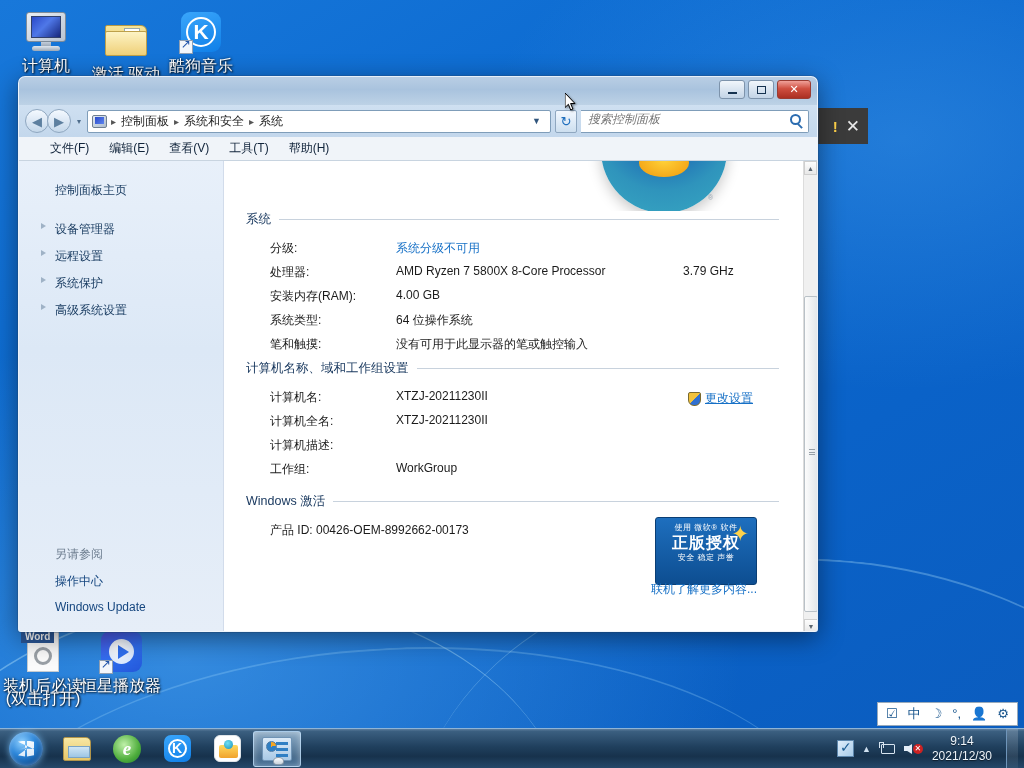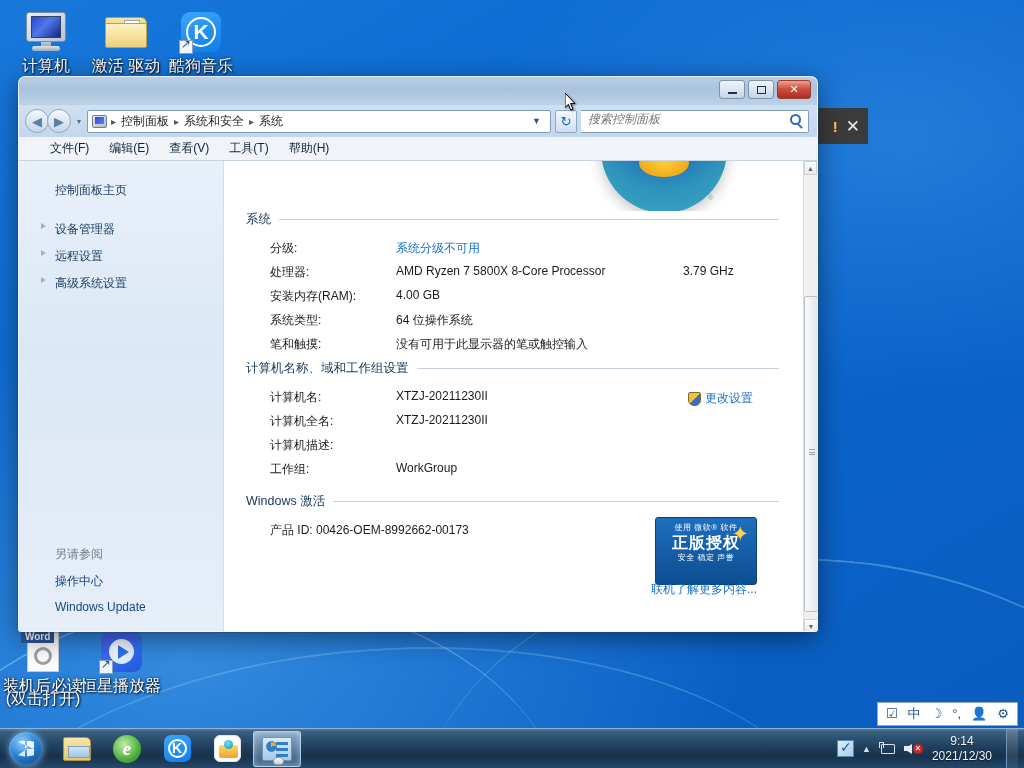--- a/index.html
+++ b/index.html
@@ -28,21 +28,21 @@
 
   
   .dicon { position:absolute; width:86px; text-align:center; cursor:default; }
   .dicon .glyph { width:48px; height:48px; margin:0 auto 3px; position:relative; }
   .dicon .lbl {
     font-size:16px; color:#fff; line-height:13px;
     text-shadow:1px 1px 2px rgba(0,0,0,0.85), 0 0 3px rgba(0,0,0,0.7);
     word-break:break-all;
   }
   #ic-computer { left:3px;  top:8px; }
-  #ic-drivers  { left:83px; top:8px; }
+  #ic-drivers  { left:83px; top:16px;text-decoration:underline; }
   #ic-kugou    { left:158px; top:8px; }
   #ic-word     { left:0px;  top:628px; }
   #ic-player   { left:78px; top:628px; }
 
   
   .mon-body { position:absolute; left:4px; top:4px; width:40px; height:30px;
     background:linear-gradient(145deg,#e9eef4,#b9c4d2); border:1px solid #7e8b99;
     border-radius:3px; }
   .mon-screen { position:absolute; left:4px; top:3px; width:30px; height:22px;
     background:linear-gradient(135deg,#2a49c9 0%,#4f78e8 45%,#16277d 100%);
@@ -398,20 +398,24 @@
       <div class="side-link">
         <span class="chev"></span>
         <span>设备管理器</span>
       </div>
       <div class="side-link">
         <span class="chev"></span>
         <span>远程设置</span>
       </div>
       <div class="side-link">
         <span class="chev"></span>
+        <span>系统保护</span>
+      </div>
+      <div class="side-link">
+        <span class="chev"></span>
         <span>高级系统设置</span>
       </div>
 
       <div id="seealso">
         <div class="sa-title">另请参阅</div>
         <div class="sa-link">操作中心</div>
         <div class="sa-link">Windows Update</div>
       </div>
     </div>
 
@@ -449,21 +453,21 @@
             <span class="rk">笔和触摸:</span>
             <span class="rv">没有可用于此显示器的笔或触控输入</span>
           </div>
         </div>
 
         <div class="block" style="position:relative;">
           <div class="sect-head">
             <span class="sect-title">计算机名称、域和工作组设置</span>
             <span class="sect-rule"></span>
           </div>
-          <div class="change-link" style="top:30px;">
+          <div class="change-link" style="top:30px;text-decoration:underline;">
             <span class="shield"></span>
             <span>更改设置</span>
           </div>
           <div class="rowline">
             <span class="rk">计算机名:</span>
             <span class="rv">XTZJ-20211230II</span>
           </div>
           <div class="rowline">
             <span class="rk">计算机全名:</span>
             <span class="rv">XTZJ-20211230II</span>

